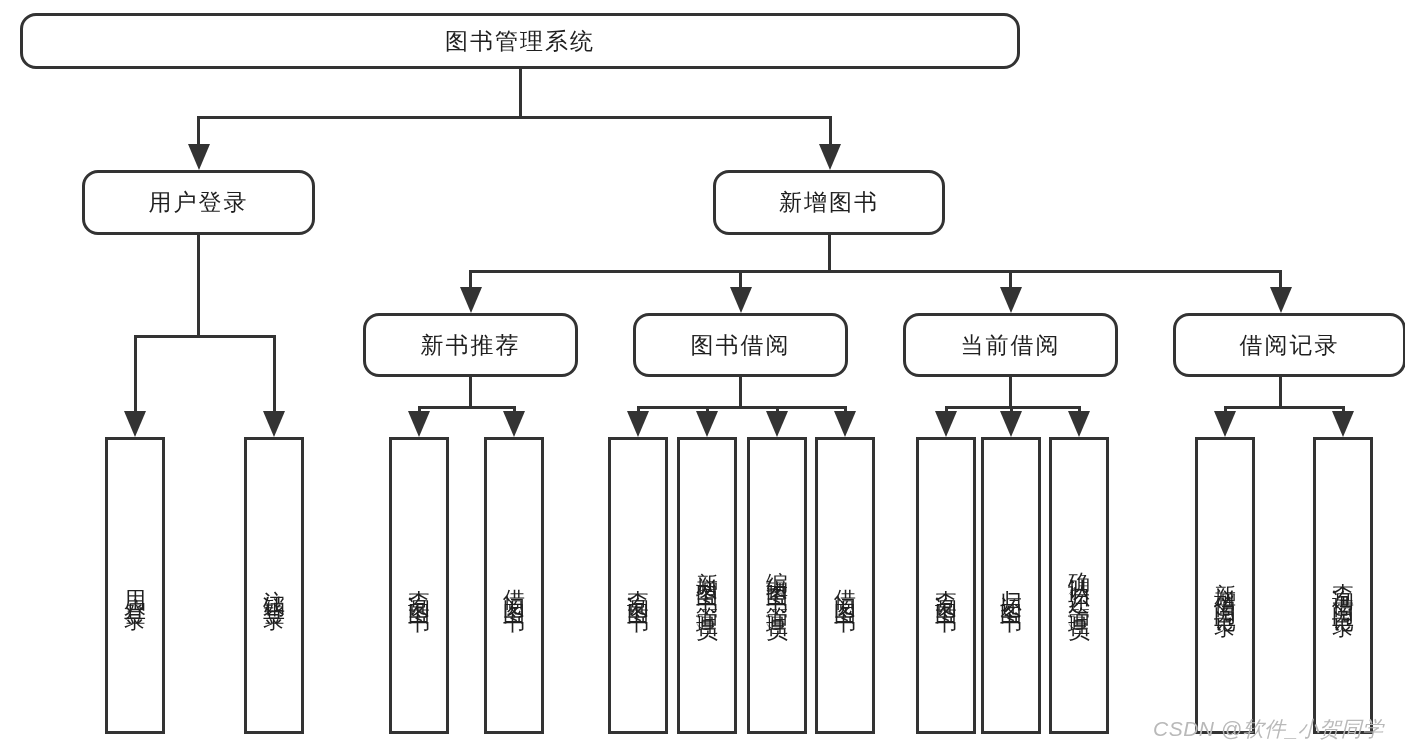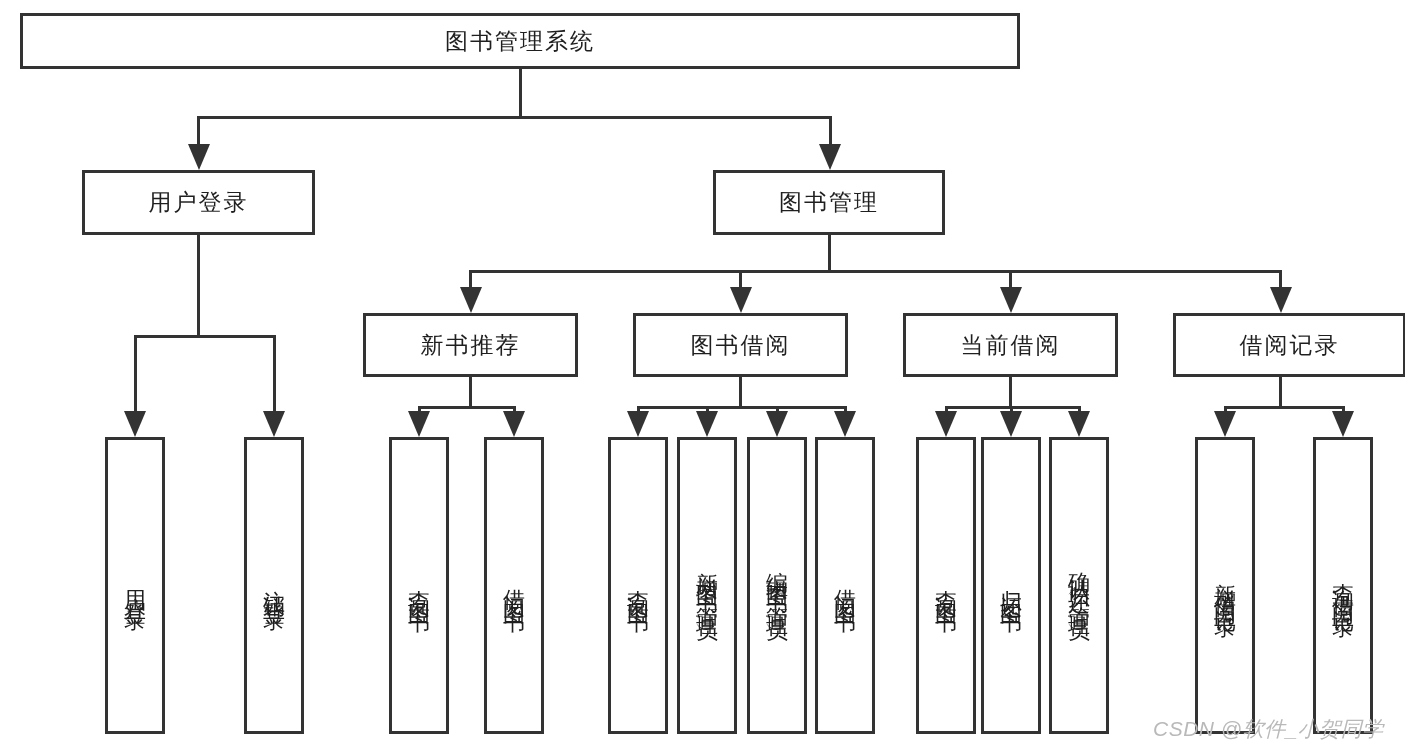--- a/index.html
+++ b/index.html
@@ -29,20 +29,21 @@
     color:var(--text);
     display:flex;
     align-items:center;
     justify-content:center;
     z-index:2;
   }
   .hbox{
     font-size:23px;
     letter-spacing:2px;
     white-space:nowrap;
+    border-radius:16px;
   }
   .root-box{border-width:3px;font-size:23px;}
   .vbox{
     top:437px;
     width:60px;
     height:297px;
   }
   .vtext{
     writing-mode:vertical-rl;
     text-orientation:mixed;
@@ -81,21 +82,21 @@
 <div class="canvas">
 
   <div class="box hbox root-box" style="left:20px;top:13px;width:1000px;height:56px;">
     <span>图书管理系统</span>
   </div>
 
   <div class="box hbox" style="left:82px;top:170px;width:233px;height:65px;">
     <span>用户登录</span>
   </div>
   <div class="box hbox" style="left:713px;top:170px;width:232px;height:65px;">
-    <span>图书管理</span>
+    <span>新增图书</span>
   </div>
 
   <div class="box hbox" style="left:633px;top:313px;width:215px;height:64px;">
     <span>图书借阅</span>
   </div>
   <div class="box hbox" style="left:363px;top:313px;width:215px;height:64px;">
     <span>新书推荐</span>
   </div>
   <div class="box hbox" style="left:903px;top:313px;width:215px;height:64px;">
     <span>当前借阅</span>

